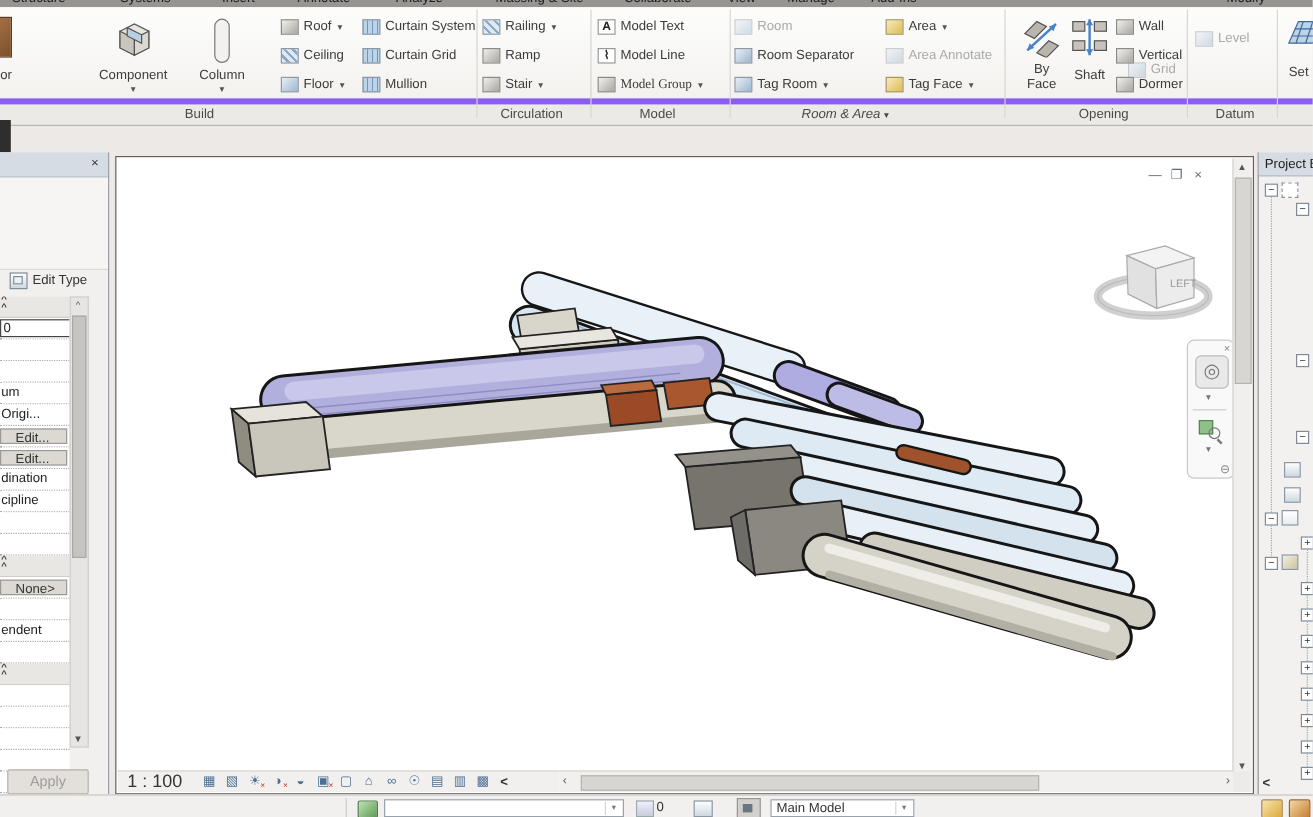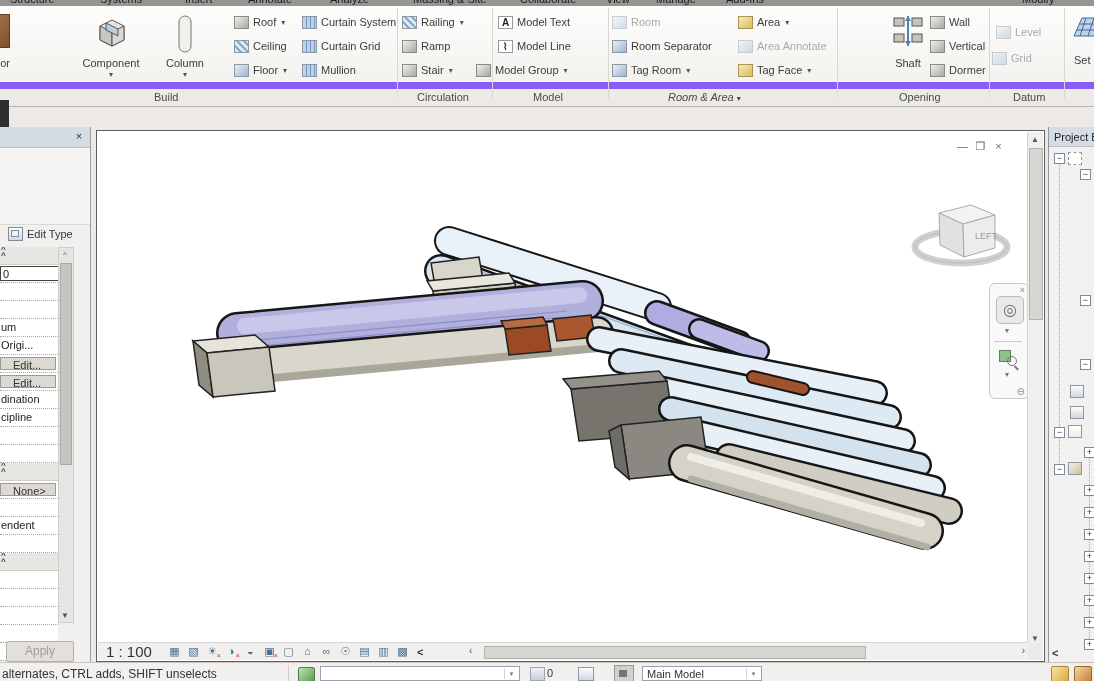--- a/index.html
+++ b/index.html
@@ -5,21 +5,21 @@
   html,body{margin:0;padding:0;}
   body{width:1094px;height:681px;overflow:hidden;position:relative;
        font-family:"Liberation Sans","DejaVu Sans",sans-serif;
        background:#ece9e6;font-size:12px;color:#333;}
   .abs{position:absolute;}
 
   
   #tabstrip{left:0;top:0;width:1094px;height:6px;background:#979592;overflow:hidden;}
   #tabstrip span{position:absolute;top:-7px;font-size:11px;color:#1c1c1c;white-space:nowrap;}
   #ribbon{left:0;top:6px;width:1094px;height:76px;background:linear-gradient(#fdfdfc,#f3f2ef);}
-  #plabels{left:0;top:82px;width:1094px;height:17px;background:#eceae6;border-top:7px solid #8b5cf6;border-bottom:1px solid #b9b6b0;}
+  #plabels{left:0;top:82px;width:1094px;height:17px;background:#eceae6;border-top:5px solid #8b5cf6;border-bottom:1px solid #b9b6b0;}
   .plabel{position:absolute;top:2px;font-size:11px;color:#4a4a4a;white-space:nowrap;}
   .psep{position:absolute;top:8px;height:90px;width:1px;background:#d9d6d0;}
   .bigbtn{position:absolute;top:2px;height:78px;text-align:center;font-size:11px;color:#3c3c3c;cursor:default;}
   .bigbtn .lbl{position:absolute;left:0;right:0;top:49px;}
   .bigbtn .dd{position:absolute;left:0;right:0;top:62px;font-size:8px;color:#555;}
   .smbtn{position:absolute;height:16px;font-size:11px;color:#3c3c3c;white-space:nowrap;display:flex;align-items:center;gap:4px;}
   .smbtn.dis{color:#aaa;}
   .smbtn .dd{font-size:8px;color:#555;margin-left:1px;}
   .ic{display:inline-block;width:15px;height:13px;border:1px solid #8d98a5;box-sizing:border-box;background:linear-gradient(135deg,#e9eef4,#9db6cf);}
   .ic.gray{background:linear-gradient(135deg,#f0efec,#a9a7a0);border-color:#8b8b86;}
@@ -194,21 +194,21 @@
     </div>
 
   <div class="smbtn" style="left:498px;top:8px;">
       <span class="ic txt">A</span>
       <span>Model Text</span>
     </div>
   <div class="smbtn" style="left:498px;top:32px;">
       <span class="ic txt">⌇</span>
       <span>Model Line</span>
     </div>
-  <div class="smbtn" style="left:476px;top:56px;">
+  <div class="smbtn" style="left:498px;top:56px;font-family:Liberation Serif, serif;">
       <span class="ic gray"></span>
       <span>Model Group</span>
       <span class="dd">▾</span>
     </div>
 
   <div class="smbtn dis" style="left:612px;top:8px;">
       <span class="ic dis"></span>
       <span>Room</span>
     </div>
   <div class="smbtn" style="left:612px;top:32px;">
@@ -228,20 +228,30 @@
   <div class="smbtn dis" style="left:738px;top:32px;">
       <span class="ic dis"></span>
       <span>Area Annotate</span>
     </div>
   <div class="smbtn" style="left:738px;top:56px;">
       <span class="ic yellow"></span>
       <span>Tag Face</span>
       <span class="dd">▾</span>
     </div>
 
+  <div class="bigbtn" style="left:848px;width:40px;">
+    <svg class="bigic" width="36" height="34" viewBox="0 0 36 34">
+      <polygon points="4,14 14,4 22,8 12,18" fill="#b9b5ac" stroke="#555"></polygon>
+      <polygon points="14,30 24,20 32,24 22,34" fill="#b9b5ac" stroke="#555"></polygon>
+      <line x1="6" y1="28" x2="30" y2="6" stroke="#4a82c3" stroke-width="2"></line>
+      <polygon points="30,6 24,8 28,12" fill="#4a82c3"></polygon>
+        <polygon points="6,28 12,26 8,22" fill="#4a82c3"></polygon>
+      </svg>
+    <div class="lbl" style="top:44px;line-height:12px;">By Face</div>
+  </div>
   <div class="bigbtn" style="left:890px;width:36px;">
     <svg class="bigic" width="34" height="34" viewBox="0 0 34 34">
       <rect x="3" y="4" width="10" height="8" fill="#c7c3ba" stroke="#555"></rect>
         <rect x="21" y="4" width="10" height="8" fill="#c7c3ba" stroke="#555"></rect>
       <rect x="3" y="20" width="10" height="8" fill="#c7c3ba" stroke="#555"></rect>
         <rect x="21" y="20" width="10" height="8" fill="#c7c3ba" stroke="#555"></rect>
       <line x1="17" y1="2" x2="17" y2="32" stroke="#4a82c3" stroke-width="2"></line>
       <polygon points="17,2 14,7 20,7" fill="#4a82c3"></polygon>
         <polygon points="17,32 14,27 20,27" fill="#4a82c3"></polygon>
       </svg>
@@ -257,21 +267,21 @@
     </div>
   <div class="smbtn" style="left:930px;top:56px;">
       <span class="ic gray"></span>
       <span>Dormer</span>
     </div>
 
   <div class="smbtn dis" style="left:996px;top:18px;">
       <span class="ic dis"></span>
       <span>Level</span>
     </div>
-  <div class="smbtn dis" style="left:992px;top:44px;align-items:center;">
+  <div class="smbtn dis" style="left:940px;top:44px;align-items:center;">
       <span class="ic dis"></span>
       <span>Grid</span>
     </div>
 
   <div class="bigbtn" style="left:1068px;width:40px;">
     <svg class="bigic" width="32" height="28" viewBox="0 0 32 28">
       <polygon points="2,22 10,4 30,4 22,22" fill="#bcd3e8" stroke="#3f6a96"></polygon>
       <line x1="7" y1="10" x2="27" y2="10" stroke="#3f6a96"></line>
         <line x1="5" y1="16" x2="25" y2="16" stroke="#3f6a96"></line>
       <line x1="14" y1="4" x2="8" y2="22" stroke="#3f6a96"></line>
@@ -539,21 +549,20 @@
       <div class="node" style="left: 35px; top: 424px;">+</div>
       <div class="node" style="left: 35px; top: 446px;">+</div>
       <div class="node" style="left: 35px; top: 468px;">+</div>
       <div class="node" style="left: 35px; top: 490px;">+</div>
       <div class="node" style="left: 35px; top: 512px;">+</div>
     </div>
   <span id="pb-collapse">&lt;</span>
 </div>
 
 <div id="statusbar" class="abs">
-  <span id="st-hint">alternates, CTRL adds, SHIFT unselects</span>
   <div class="st-sep" style="left:288px;"></div>
   <div id="ws-icon"></div>
   <div class="st-combo" style="left:320px;width:200px;">
     <span></span>
     <span class="arrow">▾</span>
   </div>
   <div id="st-edit-ic"></div>
   <span id="st-count">0</span>
   <div id="st-do-ic"></div>
   <div id="st-press-ic"></div>

